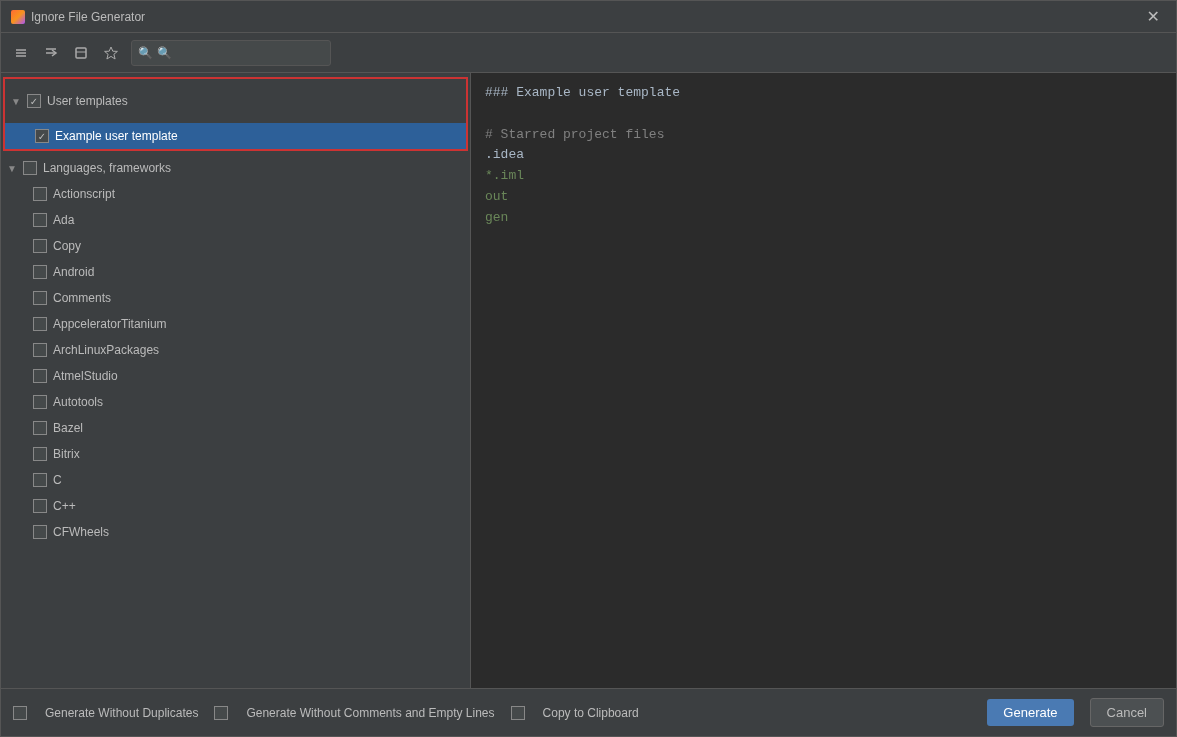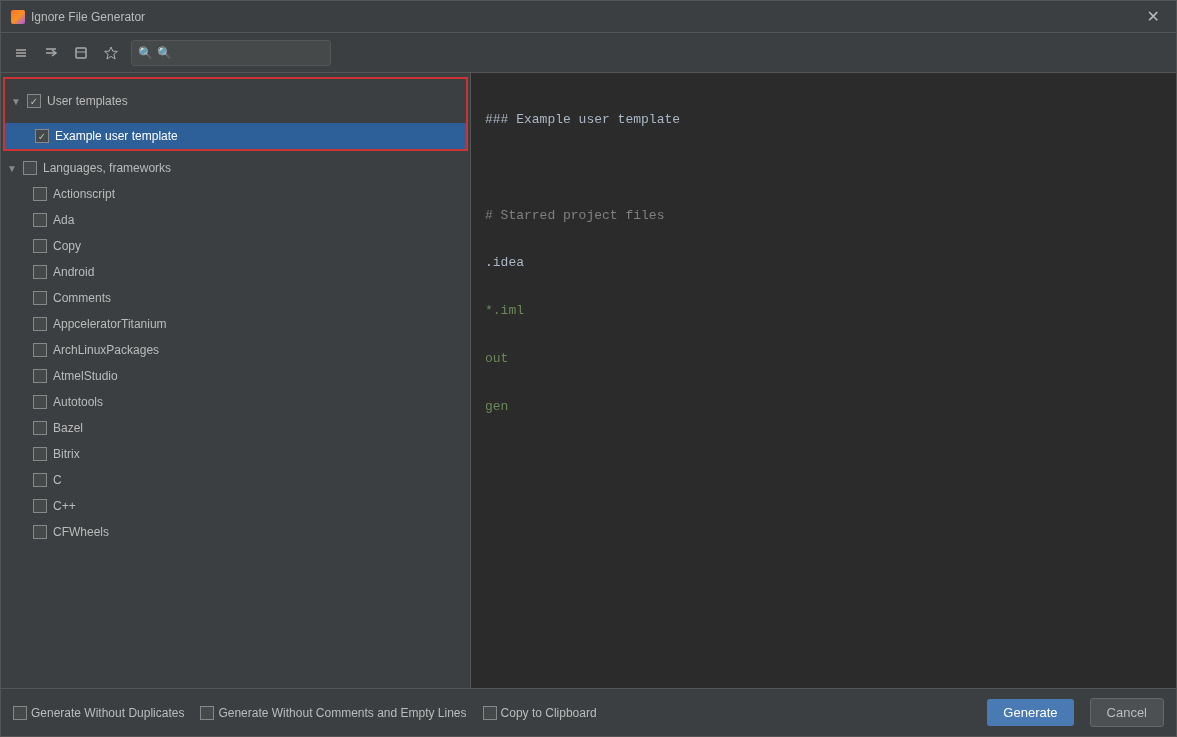--- a/index.html
+++ b/index.html
@@ -207,21 +207,20 @@
       font-family: 'Courier New', Courier, monospace;
       font-size: 13px;
       padding: 10px 14px;
       overflow-y: auto;
       color: #a9b7c6;
     }
 
     .code-line {
       line-height: 1.6;
       white-space: pre;
-      margin-top: 27px;
     }
 
     .code-comment { color: #808080; }
     .code-header { color: #a9b7c6; }
     .code-section { color: #a9b7c6; }
     .code-green { color: #6a8759; }
 
     .bottom-bar {
       background: #3c3f41;
       height: 48px;
@@ -229,21 +228,21 @@
       display: flex;
       align-items: center;
       padding: 0 12px;
       gap: 16px;
       flex-shrink: 0;
     }
 
     .bottom-checkbox-item {
       display: flex;
       align-items: flex-start;
-      gap: 4px;
+      gap: 18px;
       font-size: 12px;
       color: #bbbbbb;
     }
 
     .bottom-checkbox {
       width: 14px;
       height: 14px;
       border: 1px solid #888;
       background: #45494a;
       flex-shrink: 0;

